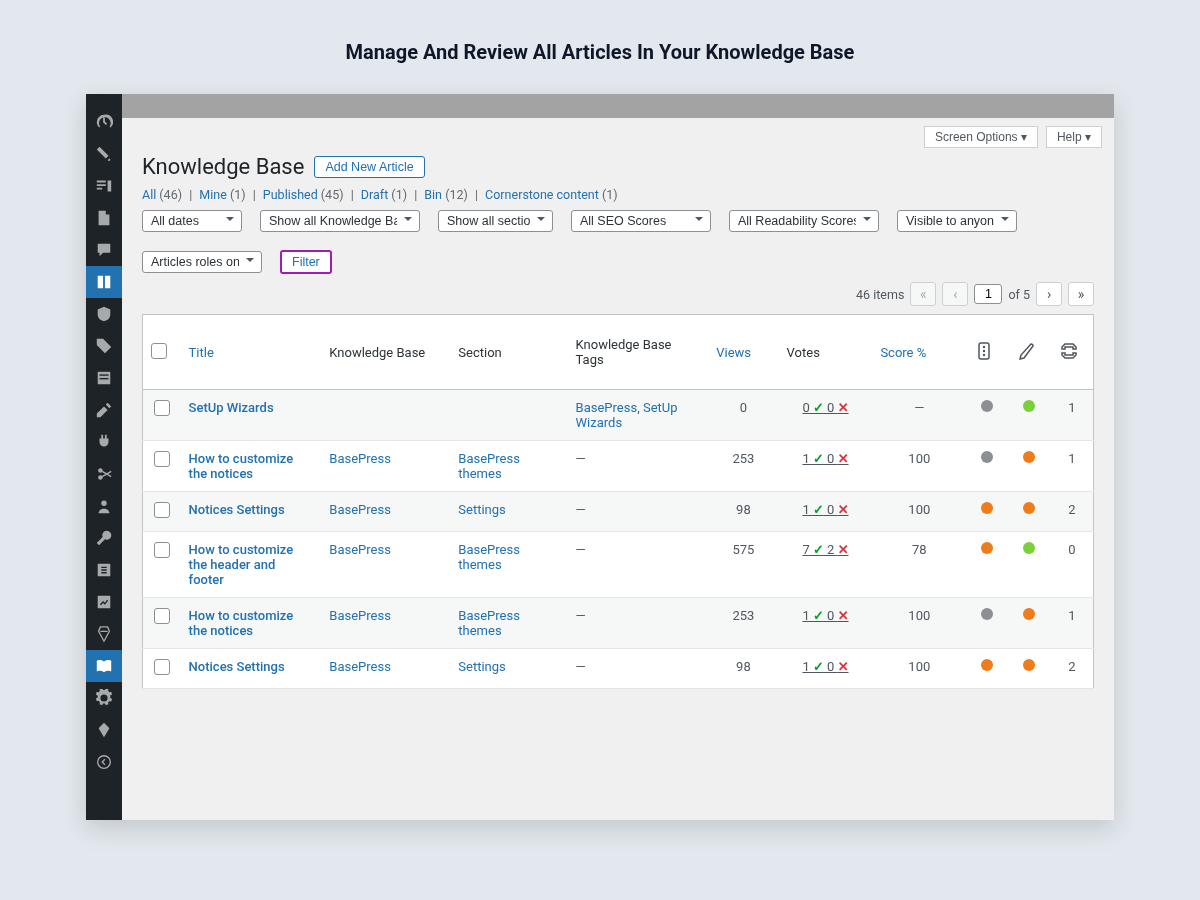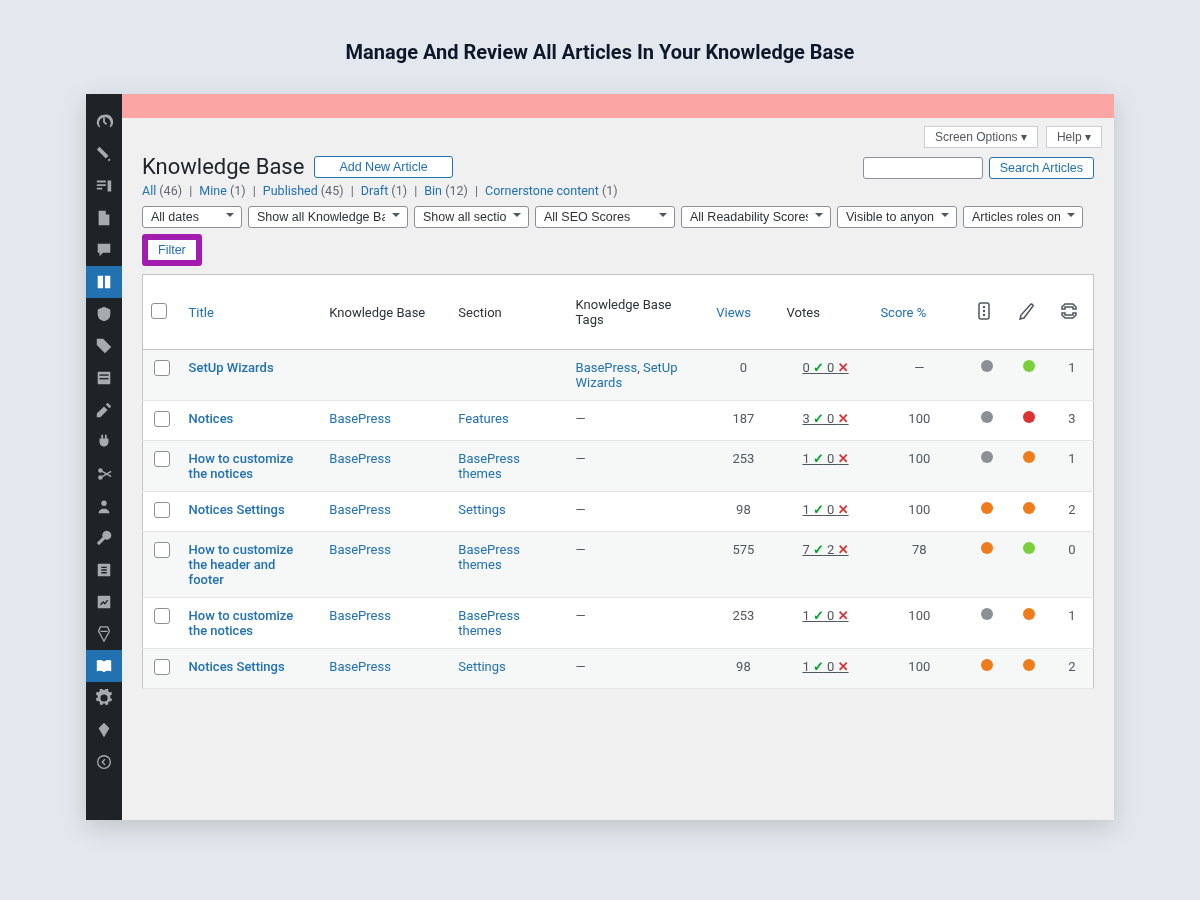--- a/index.html
+++ b/index.html
@@ -1,43 +1,43 @@
 <!DOCTYPE html>
 <html><head>
 <meta charset="utf-8">
 <style>
 * { margin: 0; padding: 0; box-sizing: border-box; }
 body { font-family: -apple-system, BlinkMacSystemFont, "Segoe UI", Roboto, sans-serif; background: #e2e8ed; display: flex; flex-direction: column; align-items: center; padding: 40px 0; }
 .promo-title { font-size: 20px; font-weight: 700; color: #0f172a; margin-bottom: 30px; text-align: center; }
-.app-frame { width: 1028px; height: 726px; background: #fca5a5; box-shadow: 0 8px 24px rgba(0,0,0,0.15); overflow: hidden; position: relative; }
+.app-frame { width: 1028px; height: 726px; background: #a3a3a3; box-shadow: 0 8px 24px rgba(0,0,0,0.15); overflow: hidden; position: relative; }
 .sidebar { position: absolute; left: 0; top: 0; width: 36px; height: 100%; background: #1d2327; display: flex; flex-direction: column; padding-top: 12px; }
 .sidebar-item { width: 36px; height: 32px; display: flex; align-items: center; justify-content: center; color: #a7aaad; cursor: pointer; font-size: 16px; }
 .sidebar-item.active { background: #2271b1; color: #fff; position: relative; }
 .sidebar-item.active::after { content: ""; position: absolute; right: -8px; top: 50%; transform: translateY(-50%); border: 8px solid transparent; border-left-color: #2271b1; }
 .sidebar-item svg { width: 18px; height: 18px; fill: currentColor; }
 .main { position: absolute; left: 36px; top: 24px; right: 0; bottom: 0; background: #f0f0f1; overflow: hidden; }
 .header-actions { display: flex; justify-content: flex-end; padding: 8px 12px 0; gap: 8px; }
 .screen-opt, .help-btn { background: #fff; border: 1px solid #ccd0d4; padding: 3px 10px; font-size: 12px; color: #50575e; cursor: pointer; border-radius: 0; }
 .page-head { padding: 6px 20px 8px; display: flex; align-items: center; gap: 10px; }
 .page-title { font-size: 22px; font-weight: 400; color: #1d2327; }
-.add-new { background: #fff; border: 1px solid #2271b1; color: #2271b1; padding: 3px 24px; font-size: 12.5px; border-radius: 3px; cursor: pointer; }
+.add-new { background: #fff; border: 1px solid #2271b1; color: #2271b1; padding: 3px 10px; font-size: 12.5px; border-radius: 3px; cursor: pointer; }
 .search-row { display: flex; justify-content: flex-end; padding: 0 20px; gap: 6px; margin-top: -30px; margin-bottom: 4px; }
 .search-input { width: 120px; border: 1px solid #8c8f94; padding: 3px 6px; font-size: 12.5px; border-radius: 3px; }
 .search-btn { background: #fff; border: 1px solid #2271b1; color: #2271b1; padding: 3px 10px; font-size: 12.5px; border-radius: 3px; cursor: pointer; }
 .subsub { padding: 0 20px 8px; font-size: 12.5px; color: #646970; }
 .subsub a { color: #2271b1; text-decoration: none; }
 .subsub .sep { color: #646970; margin: 0 4px; }
 .subsub .count { color: #646970; }
 .bulk-row { padding: 0 20px 10px; display: flex; gap: 6px; align-items: center; }
 .select, .btn { border: 1px solid #8c8f94; background: #fff; padding: 3px 22px 3px 8px; font-size: 12.5px; border-radius: 3px; color: #2c3338; appearance: none; position: relative; cursor: pointer; }
 .select-wrap { position: relative; display: inline-block; }
 .select-wrap::after { content: ""; position: absolute; right: 8px; top: 50%; transform: translateY(-50%); border: 4px solid transparent; border-top-color: #50575e; pointer-events: none; }
 .apply-btn { border: 1px solid #2271b1; background: #fff; color: #2271b1; padding: 3px 10px; font-size: 12.5px; border-radius: 3px; cursor: pointer; }
-.filter-row { padding: 0 20px 8px; display: flex; gap: 6px; flex-wrap: wrap; align-items: flex-start; }
-.filter-btn { border: 6px solid #a21caf; background: #fff; color: #2271b1; padding: 3px 10px; font-size: 12.5px; border-radius: 3px; cursor: pointer; }
+.filter-row { padding: 0 20px 8px; display: flex; gap: 18px; flex-wrap: wrap; align-items: center; }
+.filter-btn { border: 2px solid #a21caf; background: #fff; color: #2271b1; padding: 3px 10px; font-size: 12.5px; border-radius: 3px; cursor: pointer; }
 .pagination { padding: 0 20px 8px; display: flex; justify-content: flex-end; align-items: center; gap: 6px; font-size: 12.5px; color: #50575e; }
 .page-input { width: 28px; border: 1px solid #8c8f94; text-align: center; padding: 2px; border-radius: 3px; font-size: 12.5px; }
 .page-nav { border: 1px solid #ccd0d4; background: #fff; width: 26px; height: 24px; display: inline-flex; align-items: center; justify-content: center; font-size: 14px; color: #50575e; border-radius: 3px; cursor: pointer; }
 .page-nav.disabled { background: #f6f7f7; color: #a7aaad; cursor: default; }
 .table { width: calc(100% - 40px); margin: 0 20px; background: #fff; border: 1px solid #c3c4c7; border-collapse: collapse; font-size: 13px; }
 .table th { text-align: left; padding: 22px 8px; font-weight: 400; color: #2c3338; border-bottom: 1px solid #c3c4c7; vertical-align: middle; }
 .table th.sortable { color: #2271b1; cursor: pointer; }
 .table td { padding: 10px 8px; border-bottom: 1px solid #e5e5e5; color: #50575e; vertical-align: top; }
 .table tr:nth-child(odd) td { background: #f6f7f7; }
 .table tr:nth-child(even) td { background: #fff; }
@@ -191,24 +191,20 @@
     <div class="header-actions">
       <button class="screen-opt">Screen Options ▾</button>
       <button class="help-btn">Help ▾</button>
     </div>
 
     <div class="page-head">
       <span class="page-title">Knowledge Base</span>
       <button class="add-new">Add New Article</button>
     </div>
 
-    <div class="search-row">
-      <input class="search-input" type="text" style="">
-      <button class="search-btn">Search Articles</button>
-    </div>
 
     <div class="subsub">
       <a href="#"><span>All</span></a> <span class="count">(46)</span>
       <span class="sep">|</span>
       <a href="#"><span>Mine</span></a> <span class="count">(1)</span>
       <span class="sep">|</span>
       <a href="#"><span>Published</span></a> <span class="count">(45)</span>
       <span class="sep">|</span>
       <a href="#"><span>Draft</span></a> <span class="count">(1)</span>
       <span class="sep">|</span>
@@ -222,20 +218,29 @@
       <span class="select-wrap"><select class="select" style="width:100px"><option>All dates</option></select></span>
       <span class="select-wrap"><select class="select" style="width:160px"><option>Show all Knowledge Bases</option></select></span>
       <span class="select-wrap"><select class="select" style="width:115px"><option>Show all sections</option></select></span>
       <span class="select-wrap"><select class="select" style="width:140px"><option>All SEO Scores</option></select></span>
       <span class="select-wrap"><select class="select" style="width:150px"><option>All Readability Scores</option></select></span>
       <span class="select-wrap"><select class="select" style="width:120px"><option>Visible to anyone</option></select></span>
       <span class="select-wrap"><select class="select" style="width:120px"><option>Articles roles only</option></select></span>
       <button class="filter-btn">Filter</button>
     </div>
 
+    <div class="pagination">
+      <span>46 items</span>
+      <span class="page-nav disabled">«</span>
+      <span class="page-nav disabled">‹</span>
+      <input class="page-input" value="1" style="">
+      <span>of 5</span>
+      <span class="page-nav">›</span>
+      <span class="page-nav">»</span>
+    </div>
 
     <table class="table">
       <thead>
         <tr>
           <th class="cb-col"><span class="checkbox"></span></th>
           <th class="sortable title-col">Title</th>
           <th class="kb-col">Knowledge Base</th>
           <th class="section-col">Section</th>
           <th class="tags-col">Knowledge Base Tags</th>
           <th class="sortable views-col">Views</th>
@@ -264,33 +269,20 @@
             <td><a href="#" class="link">BasePress</a>, <a href="#" class="link">SetUp Wizards</a></td>
             <td class="views-col">0</td>
             <td class="votes-col votes-cell">0 <span class="vote-up">✓</span> 0 <span class="vote-down">✕</span></td>
             <td class="score-col">—</td>
             <td class="icon-col"><span class="dot grey"></span></td>
             <td class="icon-col"><span class="dot green"></span></td>
             <td class="num-col">1</td>
           </tr>
           <tr>
             <td class="cb-col"><span class="checkbox"></span></td>
-            <td><a href="#" class="link ttitle">Notices</a></td>
-            <td><a href="#" class="link">BasePress</a></td>
-            <td><a href="#" class="link">Features</a></td>
-            <td><span class="dash">—</span></td>
-            <td class="views-col">187</td>
-            <td class="votes-col votes-cell">3 <span class="vote-up">✓</span> 0 <span class="vote-down">✕</span></td>
-            <td class="score-col">100</td>
-            <td class="icon-col"><span class="dot grey"></span></td>
-            <td class="icon-col"><span class="dot red"></span></td>
-            <td class="num-col">3</td>
-          </tr>
-          <tr>
-            <td class="cb-col"><span class="checkbox"></span></td>
             <td><a href="#" class="link ttitle">How to customize the notices</a></td>
             <td><a href="#" class="link">BasePress</a></td>
             <td><a href="#" class="link">BasePress themes</a></td>
             <td><span class="dash">—</span></td>
             <td class="views-col">253</td>
             <td class="votes-col votes-cell">1 <span class="vote-up">✓</span> 0 <span class="vote-down">✕</span></td>
             <td class="score-col">100</td>
             <td class="icon-col"><span class="dot grey"></span></td>
             <td class="icon-col"><span class="dot orange"></span></td>
             <td class="num-col">1</td>

